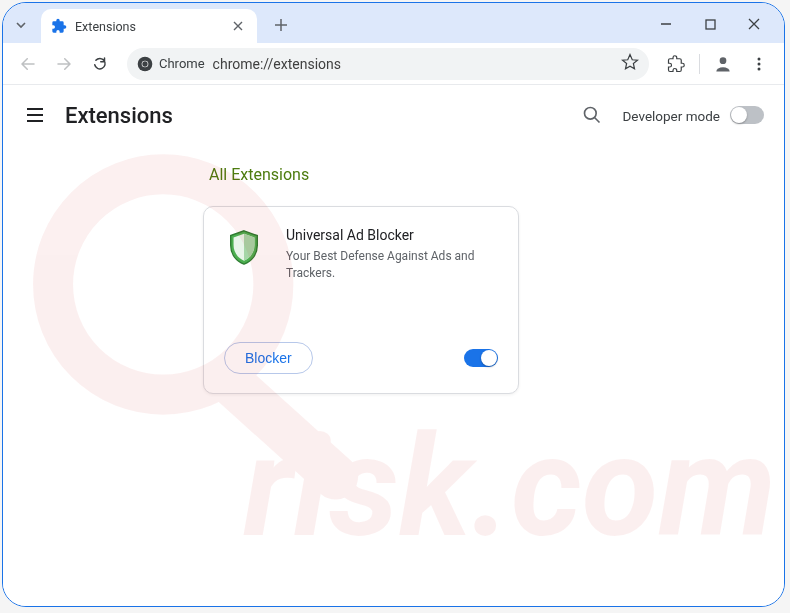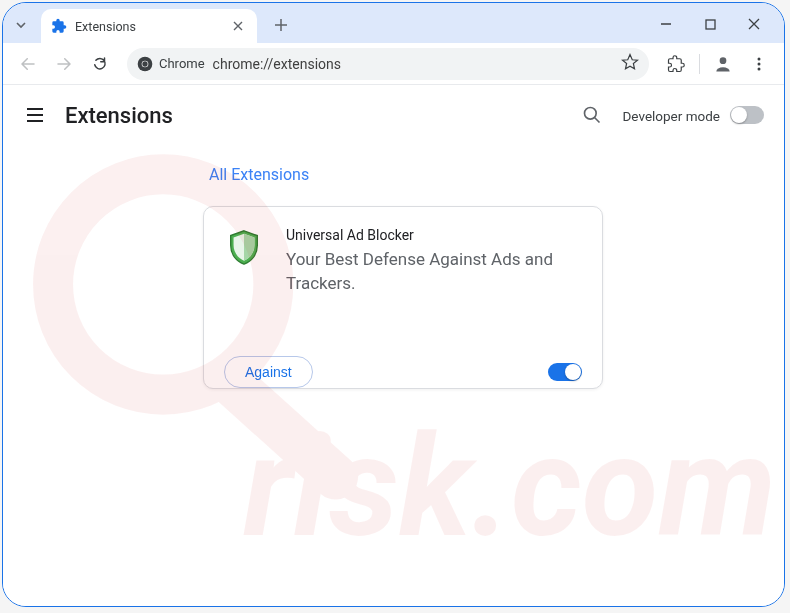--- a/index.html
+++ b/index.html
@@ -210,49 +210,49 @@
     background: #fff;
     border-radius: 50%;
     top: 1px; right: 1px;
     box-shadow: 0 1px 2px rgba(0,0,0,0.3);
   }
   .content {
     padding: 20px 60px 0 200px;
   }
   .section-title {
     font-size: 16px;
-    color: #3b82f6;
+    color: #4d7c0f;
     margin-bottom: 22px;
     margin-left: 6px;
   }
   .ext-card {
-    width: 400px;
+    width: 316px;
     border: 1px solid #dadce0;
     border-radius: 10px;
-    padding: 20px 20px 0 20px;
+    padding: 20px 20px 19px 20px;
     background: #fff;
     box-shadow: 0 1px 3px rgba(60,64,67,0.08);
   }
   .ext-top {
     display: flex;
     gap: 22px;
     margin-bottom: 60px;
   }
   .ext-icon {
     width: 40px; height: 40px;
     display:flex;align-items:center;justify-content:center;
   }
   .ext-info { flex: 1; }
   .ext-name {
     font-size: 14px;
     color: #202124;
     margin-bottom: 5px;
   }
   .ext-desc {
-    font-size: 17px;
+    font-size: 12px;
     color: #5f6368;
     line-height: 1.4;
   }
   .ext-bottom {
     display: flex;
     align-items: center;
     gap: 10px;
   }
   .pill-btn {
     padding: 7px 20px;
@@ -407,21 +407,21 @@
               <path d="M20 6 L31 10 V18 C31 26 26 32 20 34.5 C14 32 9 26 9 18 V10 Z" fill="#e8f5e9"></path>
               <path d="M20 6 V34.5 C26 32 31 26 31 18 V10 Z" fill="#a5d6a7"></path>
             </svg>
           </div>
           <div class="ext-info">
             <div class="ext-name">Universal Ad Blocker</div>
             <div class="ext-desc">Your Best Defense Against Ads and Trackers.</div>
           </div>
         </div>
         <div class="ext-bottom">
-          <button class="pill-btn">Against</button>
+          <button class="pill-btn">Blocker</button>
           <div class="ext-toggle-wrap">
             <div class="toggle-on"></div>
           </div>
         </div>
       </div>
     </div>
   </div>
 </div>
 
 </body></html>

